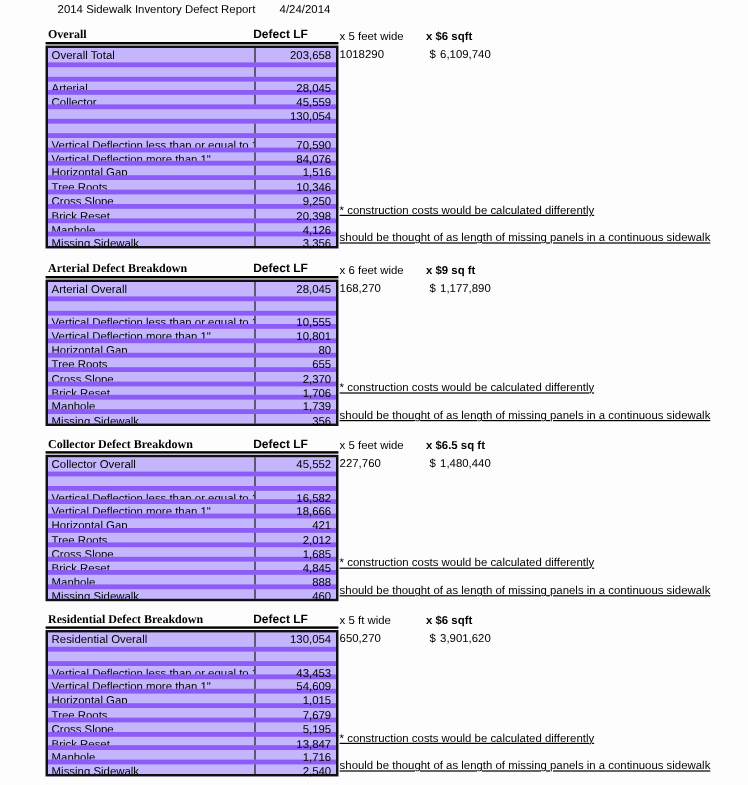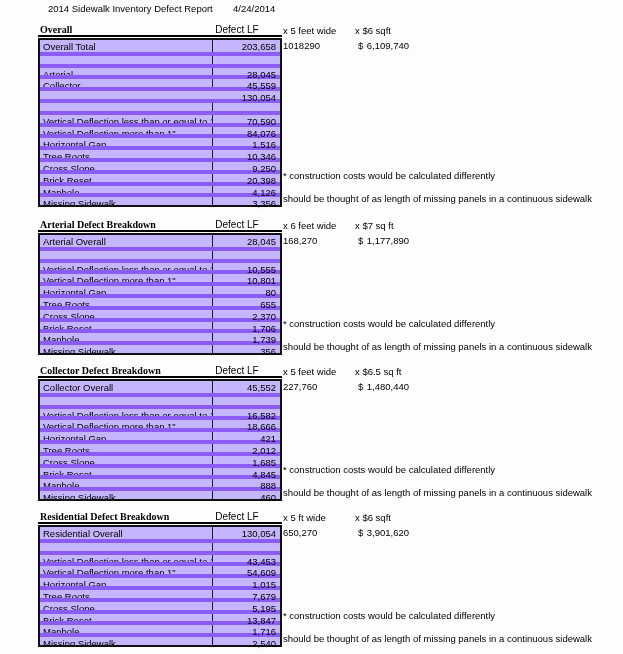--- a/index.html
+++ b/index.html
@@ -7,36 +7,36 @@
   body {
     position:relative; width:623px; height:654px;
     font-family:"Liberation Sans", sans-serif;
     font-size:9.5px; color:#000; overflow:hidden;
   }
   .doc-title { position:absolute; left:48px; top:3px; white-space:nowrap; }
   .doc-date  { position:absolute; left:233px; top:3px; white-space:nowrap; }
 
   .section { position:absolute; left:0; width:623px; }
   .sec-title { position:absolute; left:40px; top:-1px; font-size:10px; font-weight:bold; white-space:nowrap;font-family:Liberation Serif, serif; }
-  .col-hdr   { position:absolute; left:211px; top:-1px; width:52px; font-size:10px; font-weight:normal; text-align:center; white-space:nowrap; }
+  .col-hdr   { position:absolute; left:211px; top:-1px; width:52px; font-size:10px; font-weight:bold; text-align:left; white-space:nowrap; }
   .w-label   { position:absolute; left:283px; top:0; white-space:nowrap; }
-  .p-label   { position:absolute; left:355px; top:0; white-space:nowrap; }
+  .p-label   { position:absolute; left:355px; top:0; white-space:nowrap;font-weight:bold; }
   .rule      { position:absolute; left:38px; top:10px; width:244px; height:2px; background:#000; }
 
   .grid { position:absolute; left:38px; top:13px; width:244px; border:2px solid #111; background:#c4b5fd; }
   .row  { display:flex; height:11.8px; }
   .row + .row { border-top:4px solid #8b5cf6; }
   .lbl  { width:173px; border-right:1px solid #1c1c1c; padding:1px 1px 0 3px; white-space:nowrap; overflow:hidden; }
   .val  { flex:1; text-align:right; padding:1px 4px 0 0; white-space:nowrap; }
 
   .subtotal { position:absolute; left:283px; top:15px; width:126px; display:flex; }
   .sqft  { width:70px; text-align:left; white-space:nowrap; }
   .money { margin-left:5px; width:51px; display:flex; justify-content:space-between; white-space:nowrap; }
 
-  .note { position:absolute; left:283px; white-space:nowrap; }
+  .note { position:absolute; left:283px; white-space:nowrap;text-decoration:underline; }
 </style>
 </head>
 <body>
 
 <span class="doc-title">2014 Sidewalk Inventory Defect Report</span>
 <span class="doc-date">4/24/2014</span>
 
 <div id="sections-root">
     <div class="section" style="top: 25px;">
       <span class="sec-title">Overall</span>
@@ -108,21 +108,21 @@
         <span class="money">
           <span class="">$</span>
           <span class="">6,109,740</span>
         </span>
       </div>
     </div>
     <div class="section" style="top: 220px;">
       <span class="sec-title">Arterial Defect Breakdown</span>
       <span class="col-hdr">Defect LF</span>
       <span class="w-label">x 6 feet wide</span>
-      <span class="p-label">x $7 sq ft</span>
+      <span class="p-label">x $9 sq ft</span>
       <div class="rule"></div>
       <div class="note" style="top: 97.6px;">* construction costs would be calculated differently</div>
       <div class="note" style="top: 121.2px;">should be thought of as length of missing panels in a continuous sidewalk</div>
       <div class="grid">
         <div class="row">
           <div class="lbl">Arterial Overall</div>
           <div class="val">28,045</div>
         </div>
         <div class="row">
           <div class="lbl"></div>

